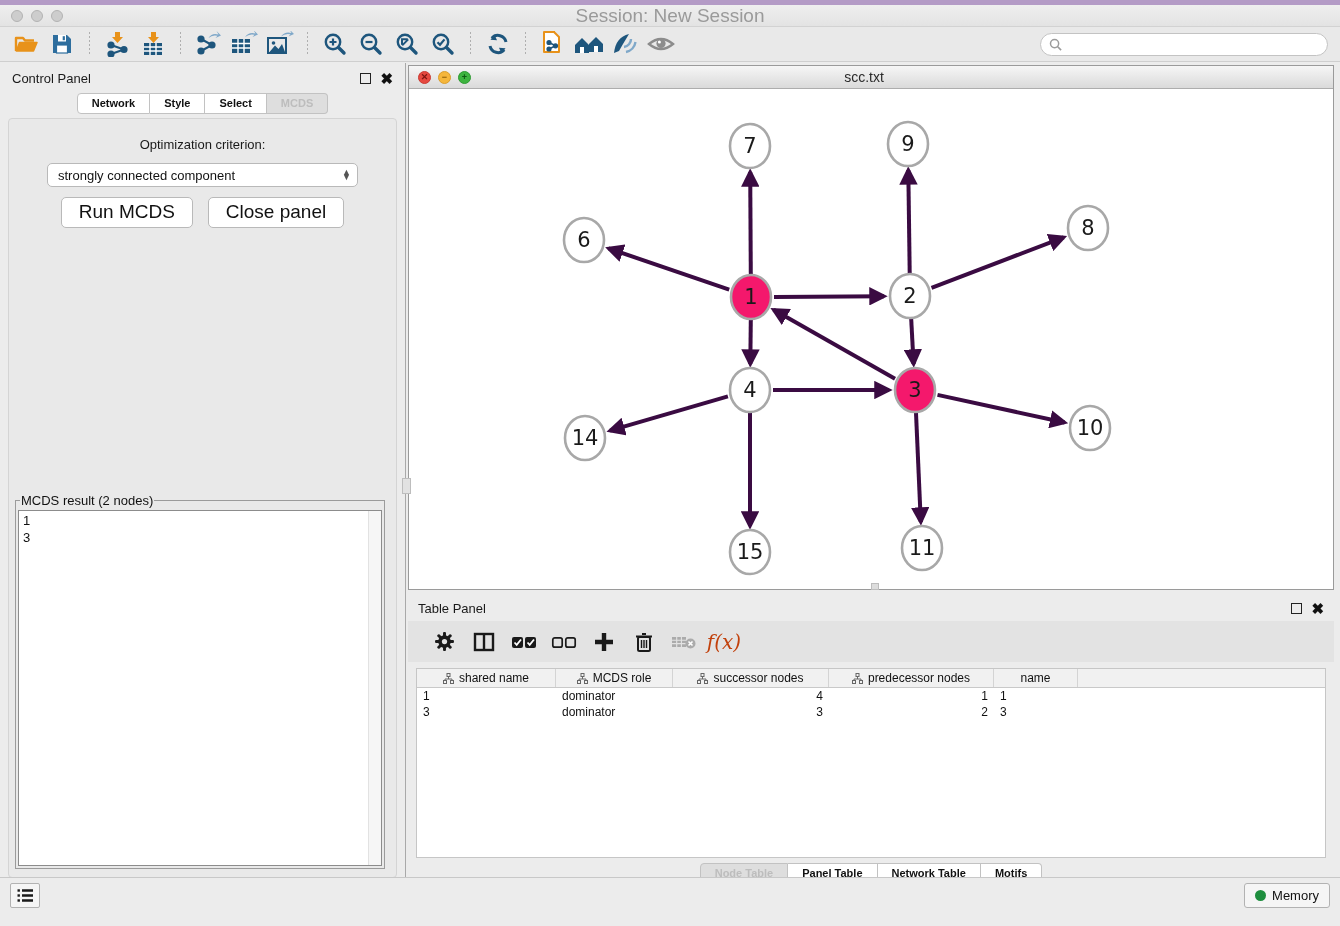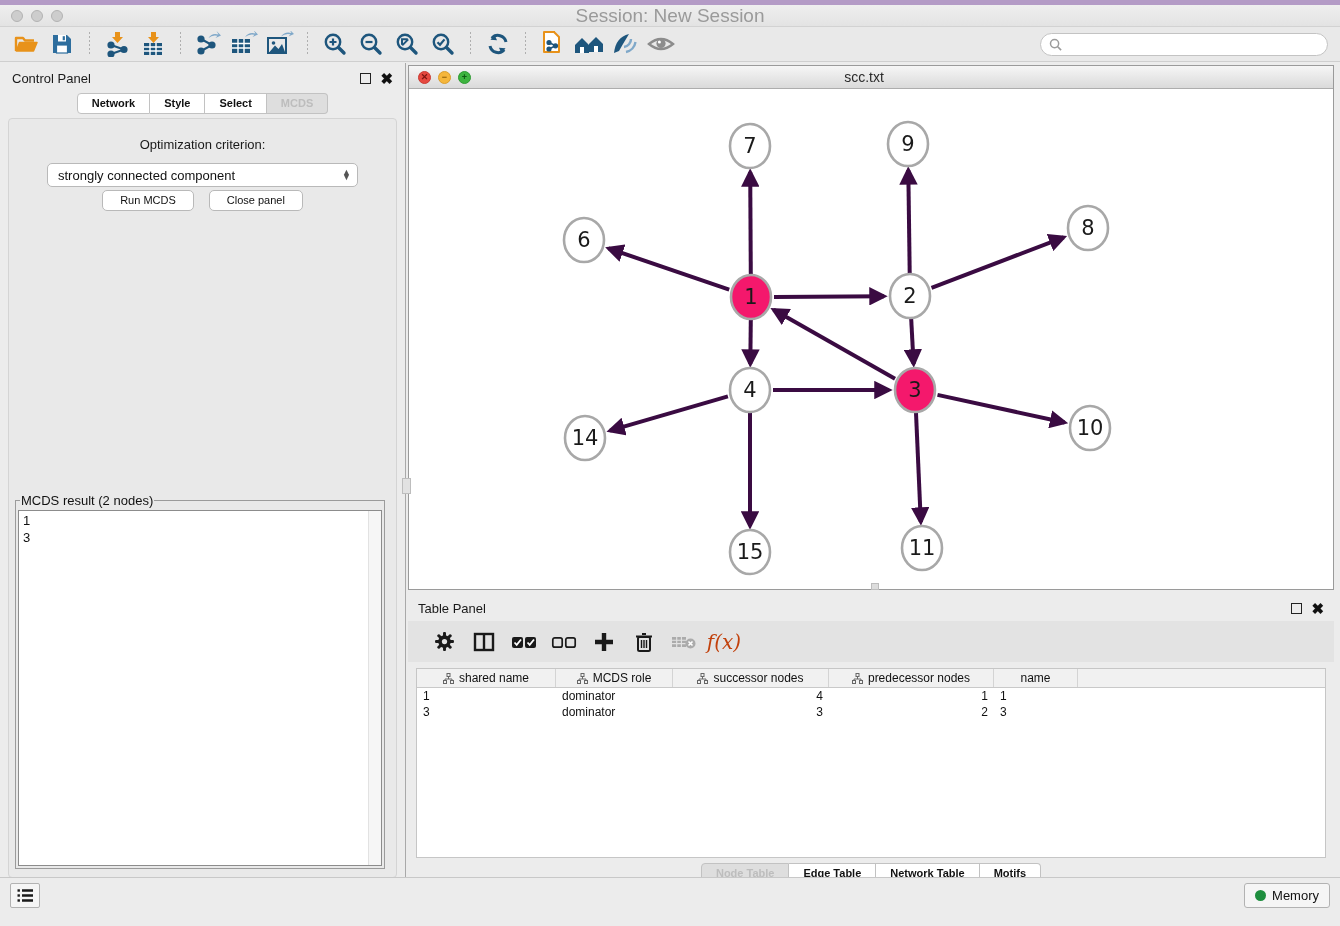--- a/index.html
+++ b/index.html
@@ -35,26 +35,26 @@
   .close-btn { font-size:15px; font-weight:bold; color:#111; line-height:11px; cursor:pointer; }
   .tabs-row { display:flex; justify-content:center; }
   .tab { font-size:11px; font-weight:bold; color:#111; background:#FFF; border:1px solid #C2C2C2; border-left:none;
          padding:3px 14px 4px; cursor:pointer; }
   .tab:first-child { border-left:1px solid #C2C2C2; border-radius:4px 0 0 4px; }
   .tab:last-child { border-radius:0 4px 4px 0; }
   .tab.active { background:#DEDEDE; color:#BDBDBD; }
   .cp-body { position:absolute; left:8px; right:8px; top:55px; bottom:12px; background:#E9E9E9;
              border:1px solid #D4D4D4; border-radius:4px; padding-top:18px; }
   .opt-label { text-align:center; font-size:13px; color:#1A1A1A; margin-bottom:11px; }
-  .criterion-select { margin:0 38px 3px 38px; height:24px; background:#FFF; border:1px solid #B9B9B9; border-radius:5px;
+  .criterion-select { margin:0 38px 10px 38px; height:24px; background:#FFF; border:1px solid #B9B9B9; border-radius:5px;
                       display:flex; align-items:center; padding:0 6px 0 10px; cursor:pointer; }
   .criterion-select .val { flex:1; font-size:13px; color:#111; }
   .stepper { display:flex; flex-direction:column; align-items:center; line-height:5px; color:#555; font-size:9px; }
   .btn-row { display:flex; justify-content:center; gap:15px; }
-  .push-btn { font-size:11px; color:#111; background:#FFF; border:1px solid #B9B9B9; border-radius:5px;
+  .push-btn { font-size:19px; color:#111; background:#FFF; border:1px solid #B9B9B9; border-radius:5px;
               padding:3px 17px 4px; cursor:pointer; font-family:"Liberation Sans",sans-serif; }
   .result-group { position:absolute; left:6px; right:11px; top:374px; bottom:8px; border:1px solid #9B9B9B;
                   margin:0; padding:2px; }
   .result-group legend { font-size:13px; color:#111; padding:0 1px; margin-left:2px; }
   .result-area { position:relative; width:100%; height:100%; background:#FFF; border:1px solid #8C8C8C; }
   .result-text { position:absolute; inset:1px 14px 1px 4px; font-size:13px; line-height:17px; color:#111; white-space:pre; overflow:hidden; }
   .result-scroll { position:absolute; top:0; right:0; bottom:0; width:13px; background:#F6F6F6; border-left:1px solid #E2E2E2; }
   .cp-grip { position:absolute; right:-6px; top:415px; width:9px; height:16px; background:#E2E2E2; border:1px solid #BDBDBD; z-index:5; }
 
   
@@ -519,21 +519,21 @@
                 <div class="td" style="width:139px;text-align:left">3</div>
                 <div class="td" style="width:117px;text-align:left">dominator</div>
                 <div class="td" style="width:156px;text-align:right">3</div>
                 <div class="td" style="width:165px;text-align:right">2</div>
                 <div class="td" style="width:84px;text-align:left">3</div>
               </div>
             </div>
         </div>
         <div class="tp-tabs" id="tp-tabs">
             <span class="tab active">Node Table</span>
-            <span class="tab">Edge Table</span>
+            <span class="tab">Panel Table</span>
             <span class="tab">Network Table</span>
             <span class="tab">Motifs</span>
           </div>
       </div>
     </div>
   </div>
 
   <div class="statusbar">
     <div class="sb-btn">
       <svg width="17" height="15" viewBox="0 0 17 15">

